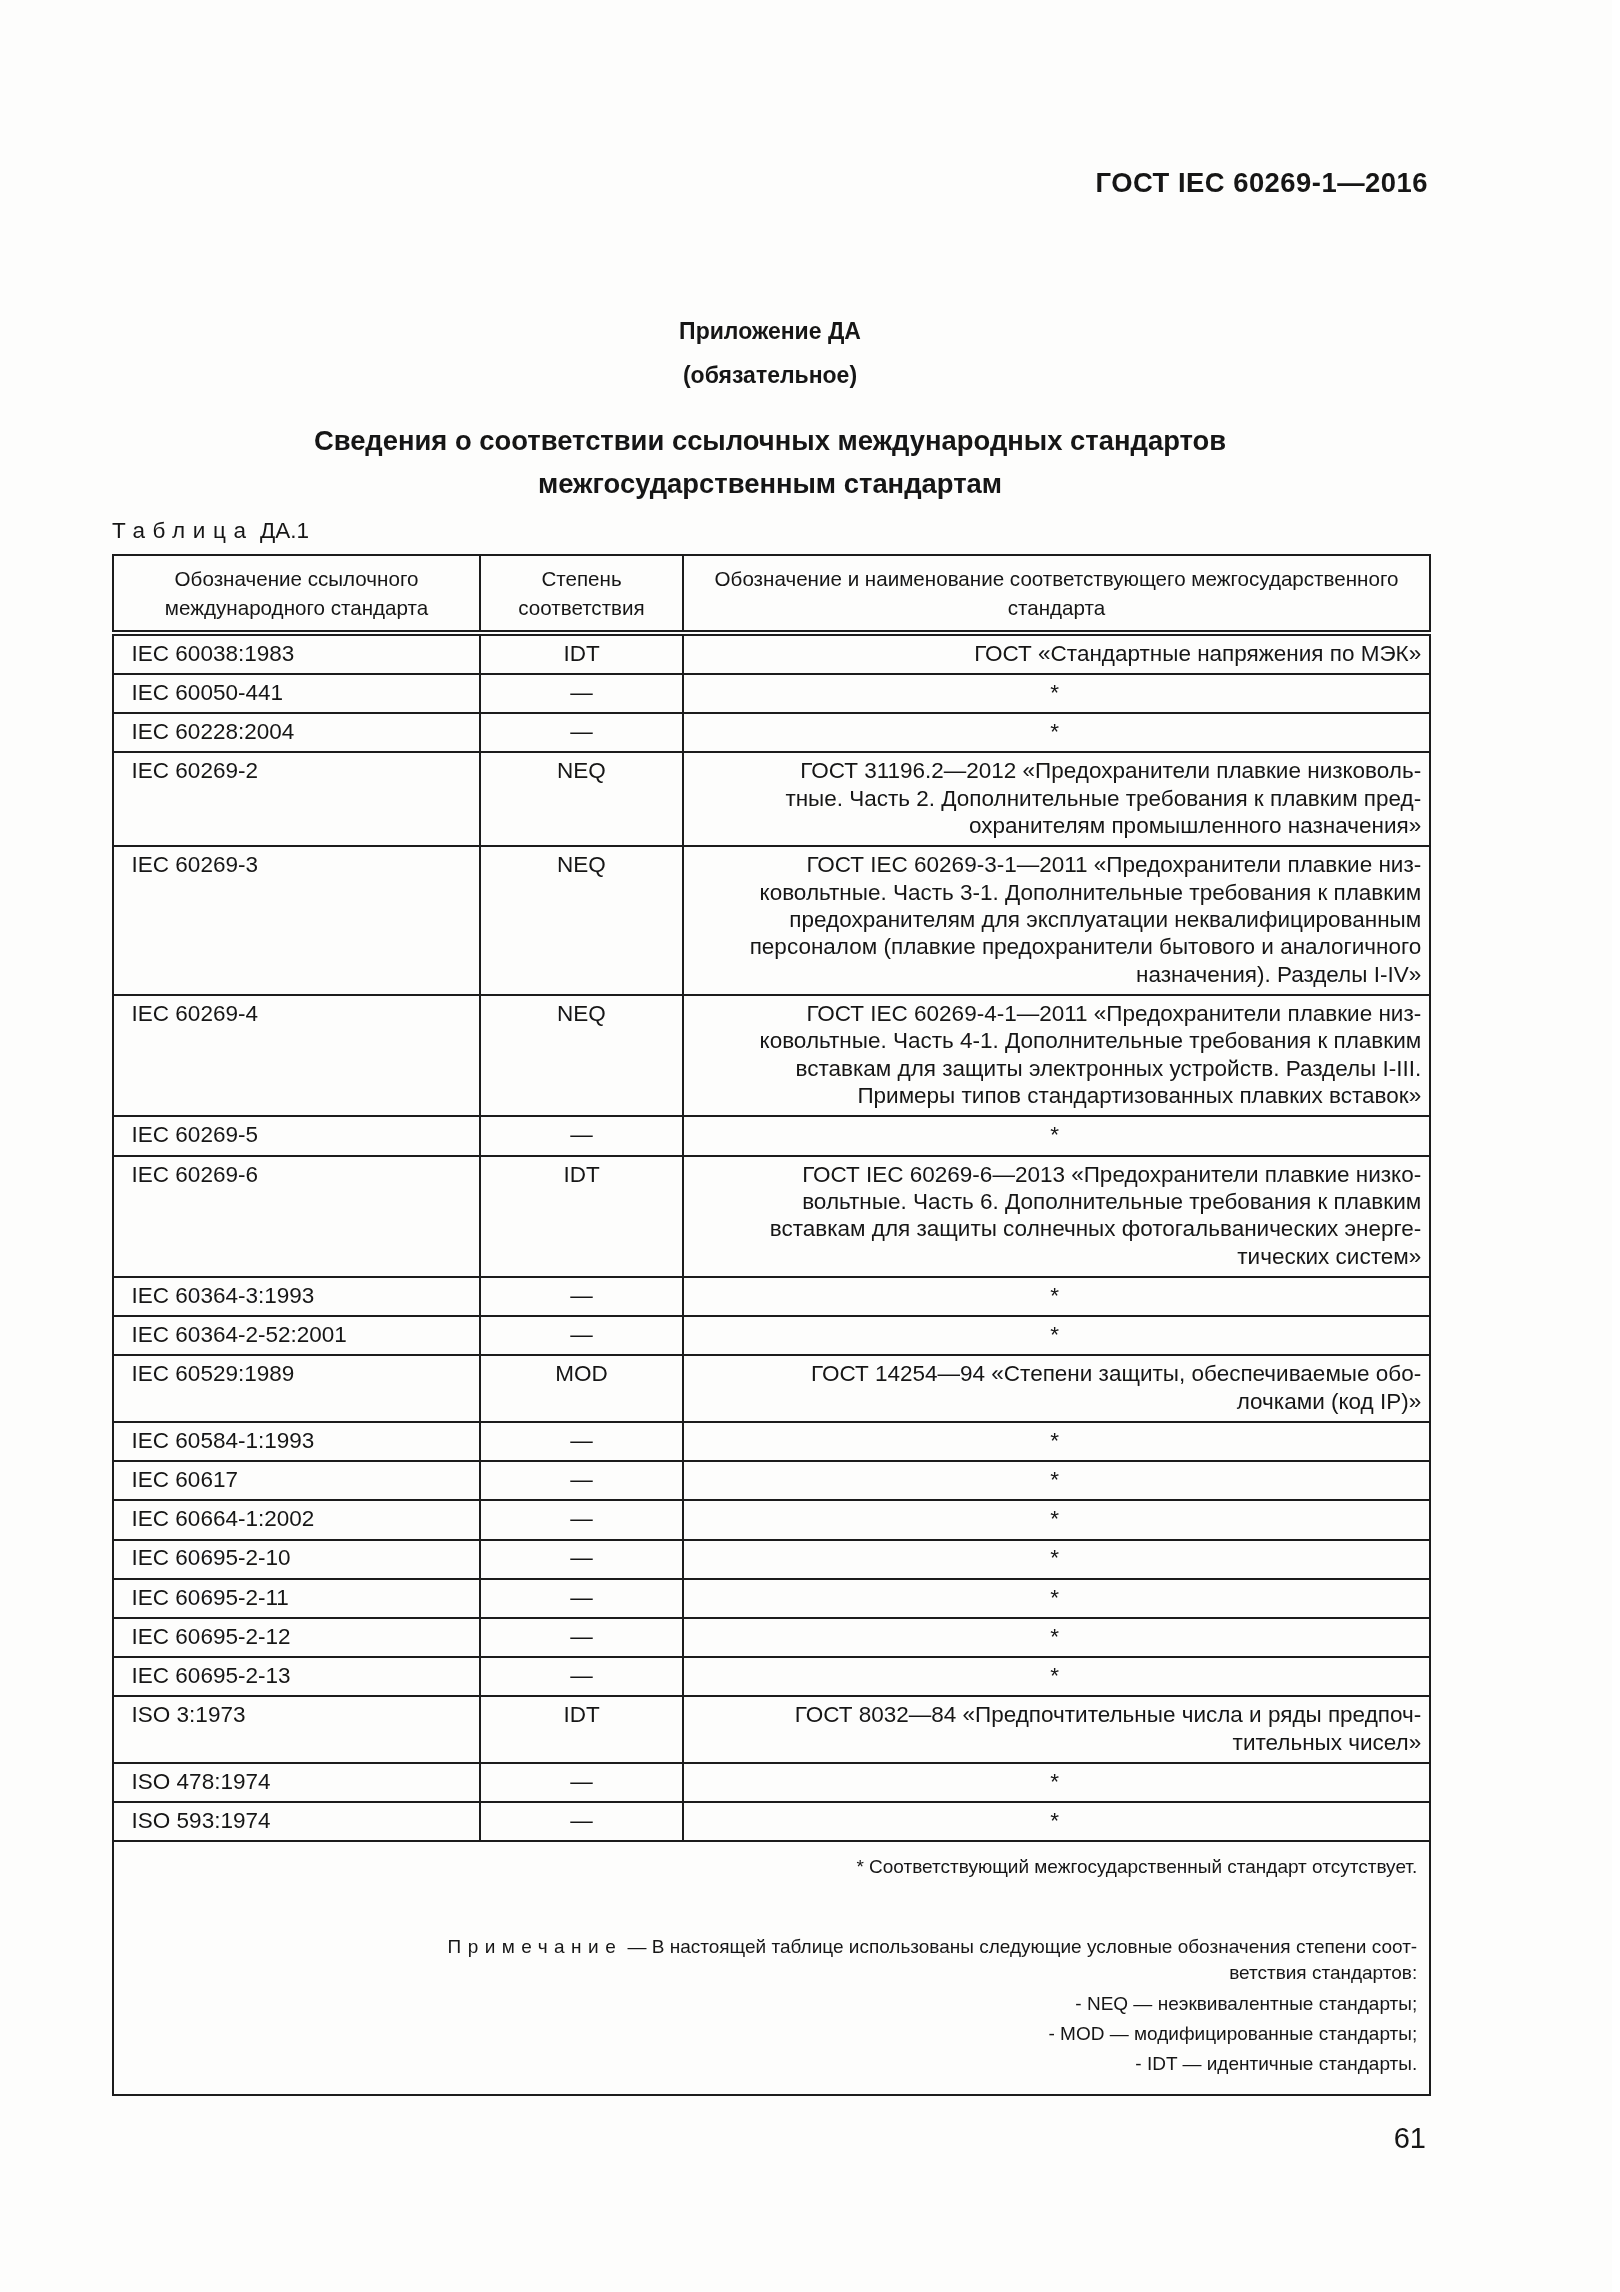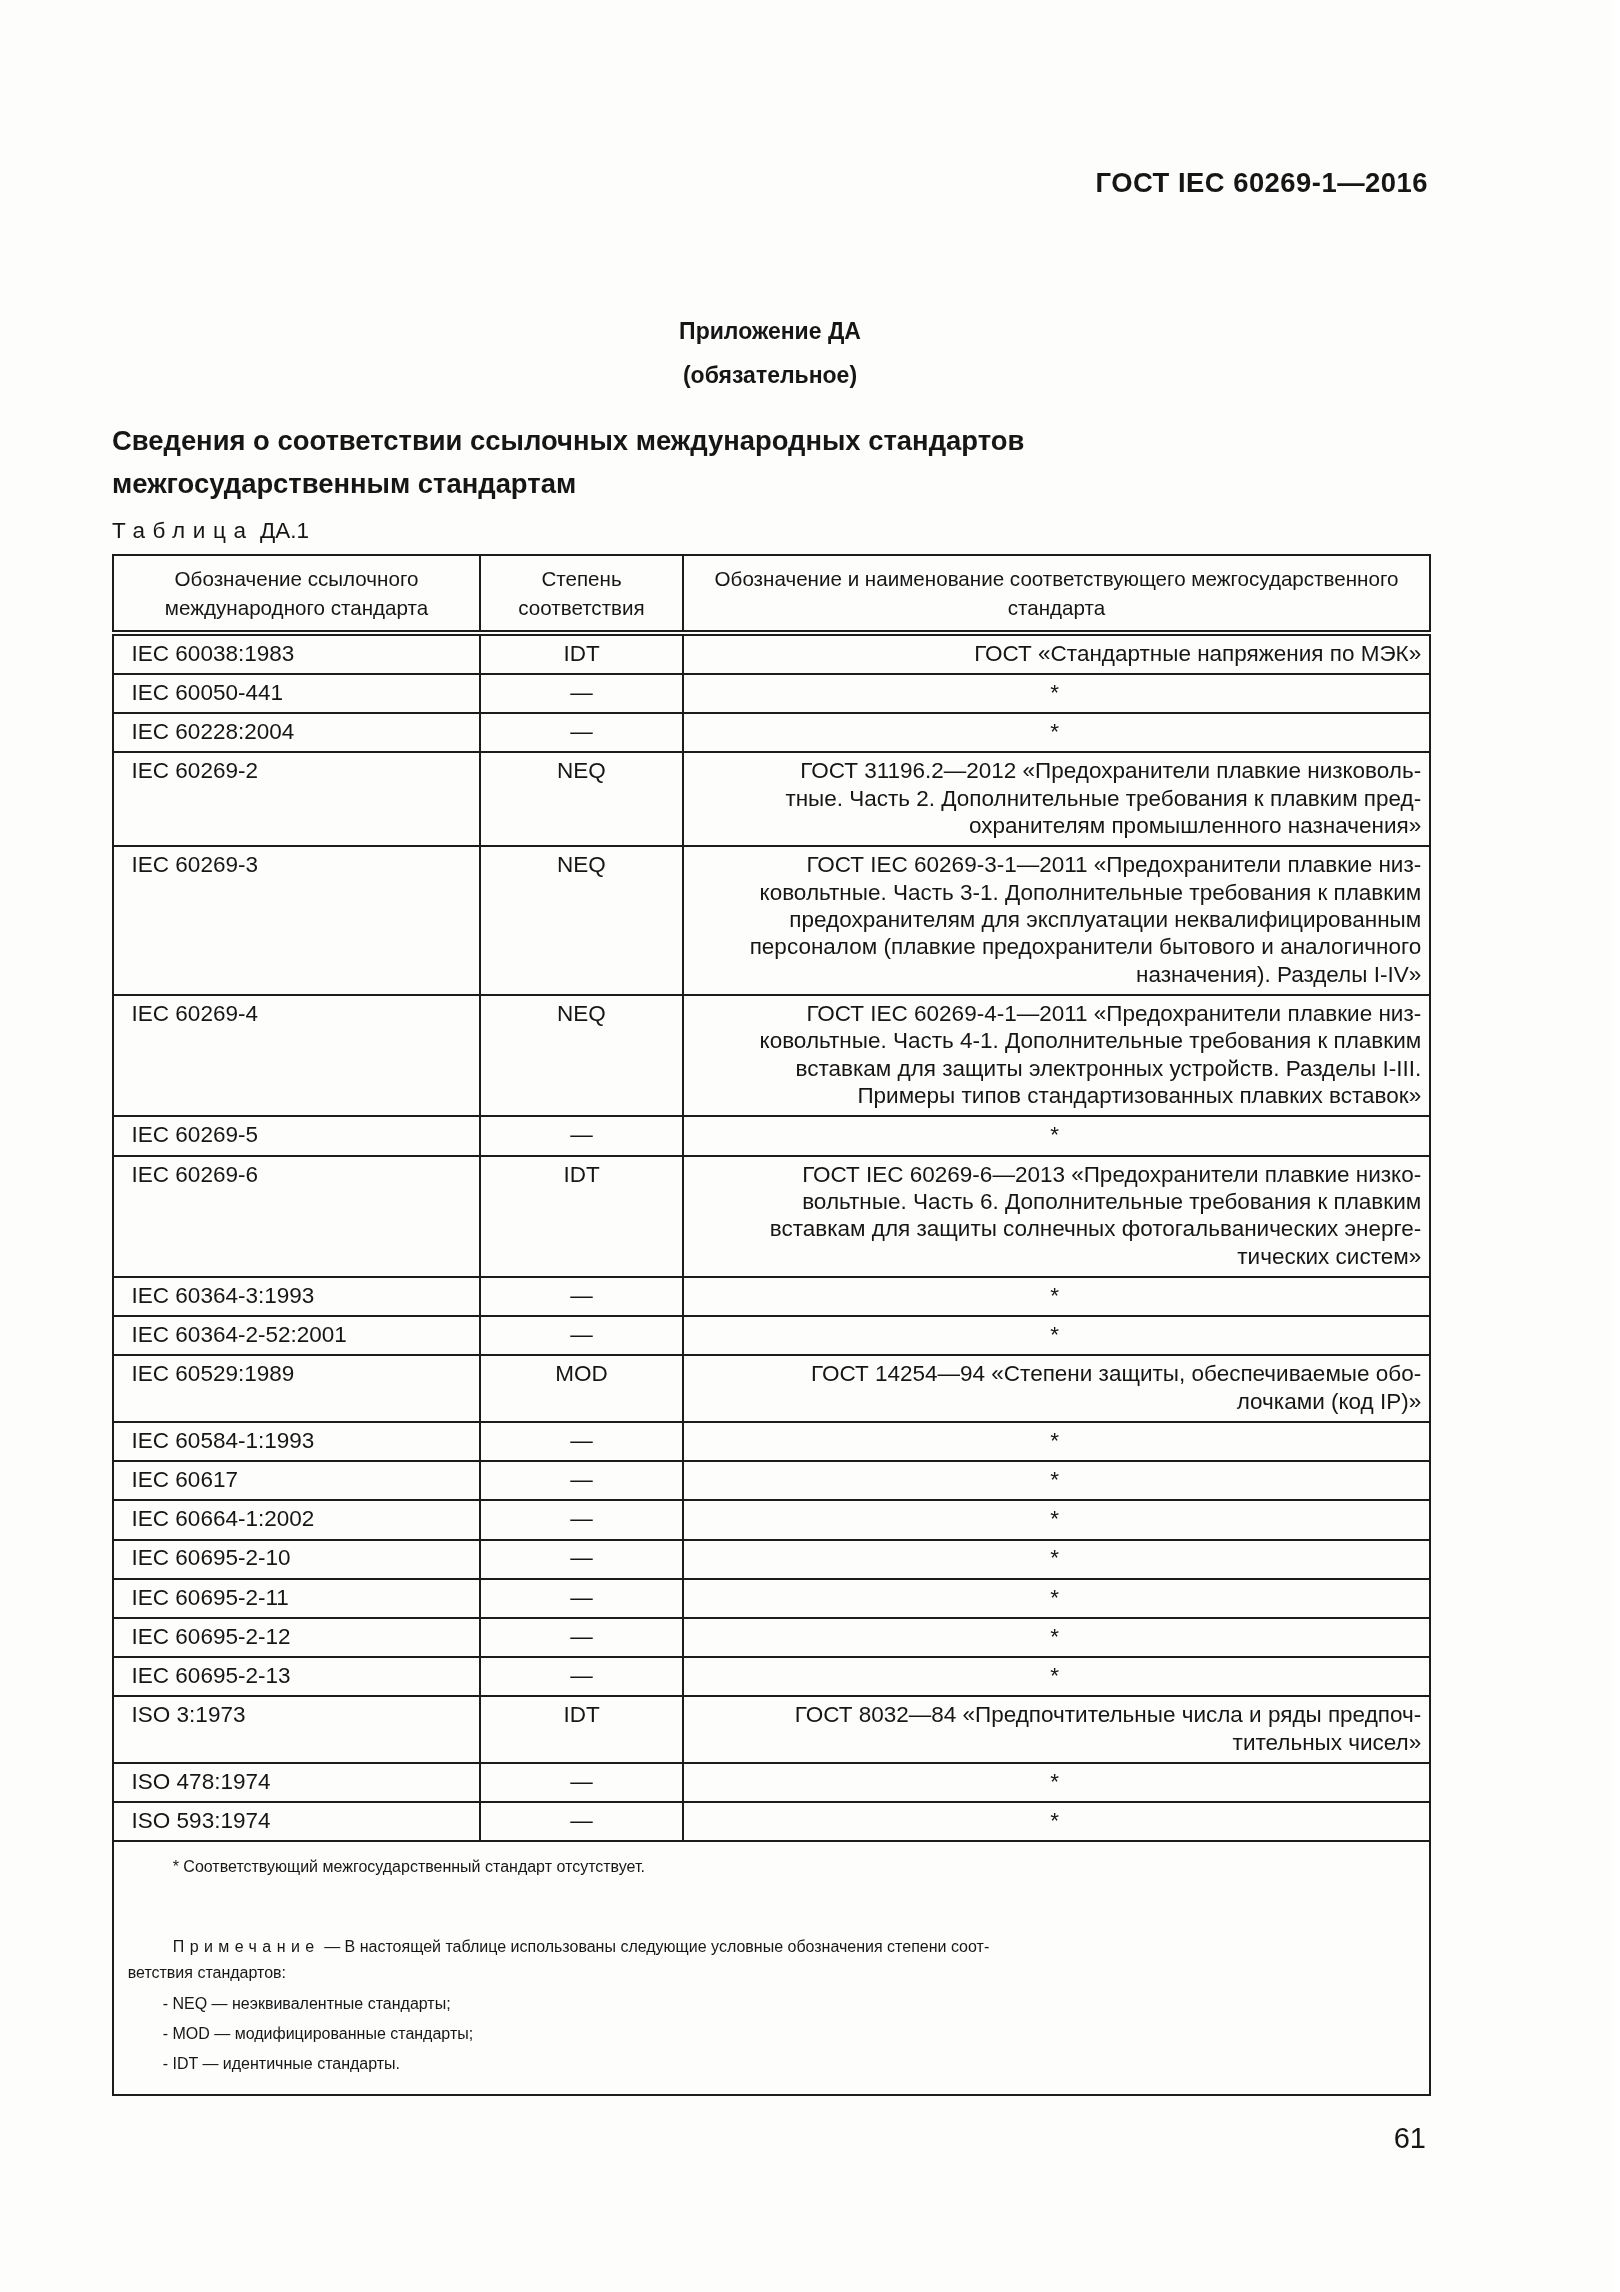--- a/index.html
+++ b/index.html
@@ -32,20 +32,21 @@
   .appendix{
     margin-top:110px;
     text-align:center;
     font-weight:bold;
     font-size:23px;
     line-height:44px;
   }
   
   .section-title{
     margin-top:21.6px;
+    text-align:center;
     font-weight:bold;
     font-size:27.4px;
     line-height:43px;
   }
   
   .table-caption{
     margin-top:13.7px;
     font-size:22.5px;
   }
   .spaced{letter-spacing:0.34em;}
@@ -93,22 +94,23 @@
     white-space:pre-line;
     text-indent:44px;
     text-align:right;
   }
   td.c3.star{
     text-align:center;
   }
   
   td.note-cell{
     padding:11.8px 11.8px 15.7px 13.7px;
-    font-size:16px;
+    font-size:19px;
     line-height:26.5px;
+    text-align:right;
   }
   .star-note{
     text-indent:45px;
     margin:0 0 53px 0;
   }
   .note-para{
     text-indent:45px;
     margin:0 0 2px 0;
   }
   .note-para .note-text{white-space:pre-line;}

